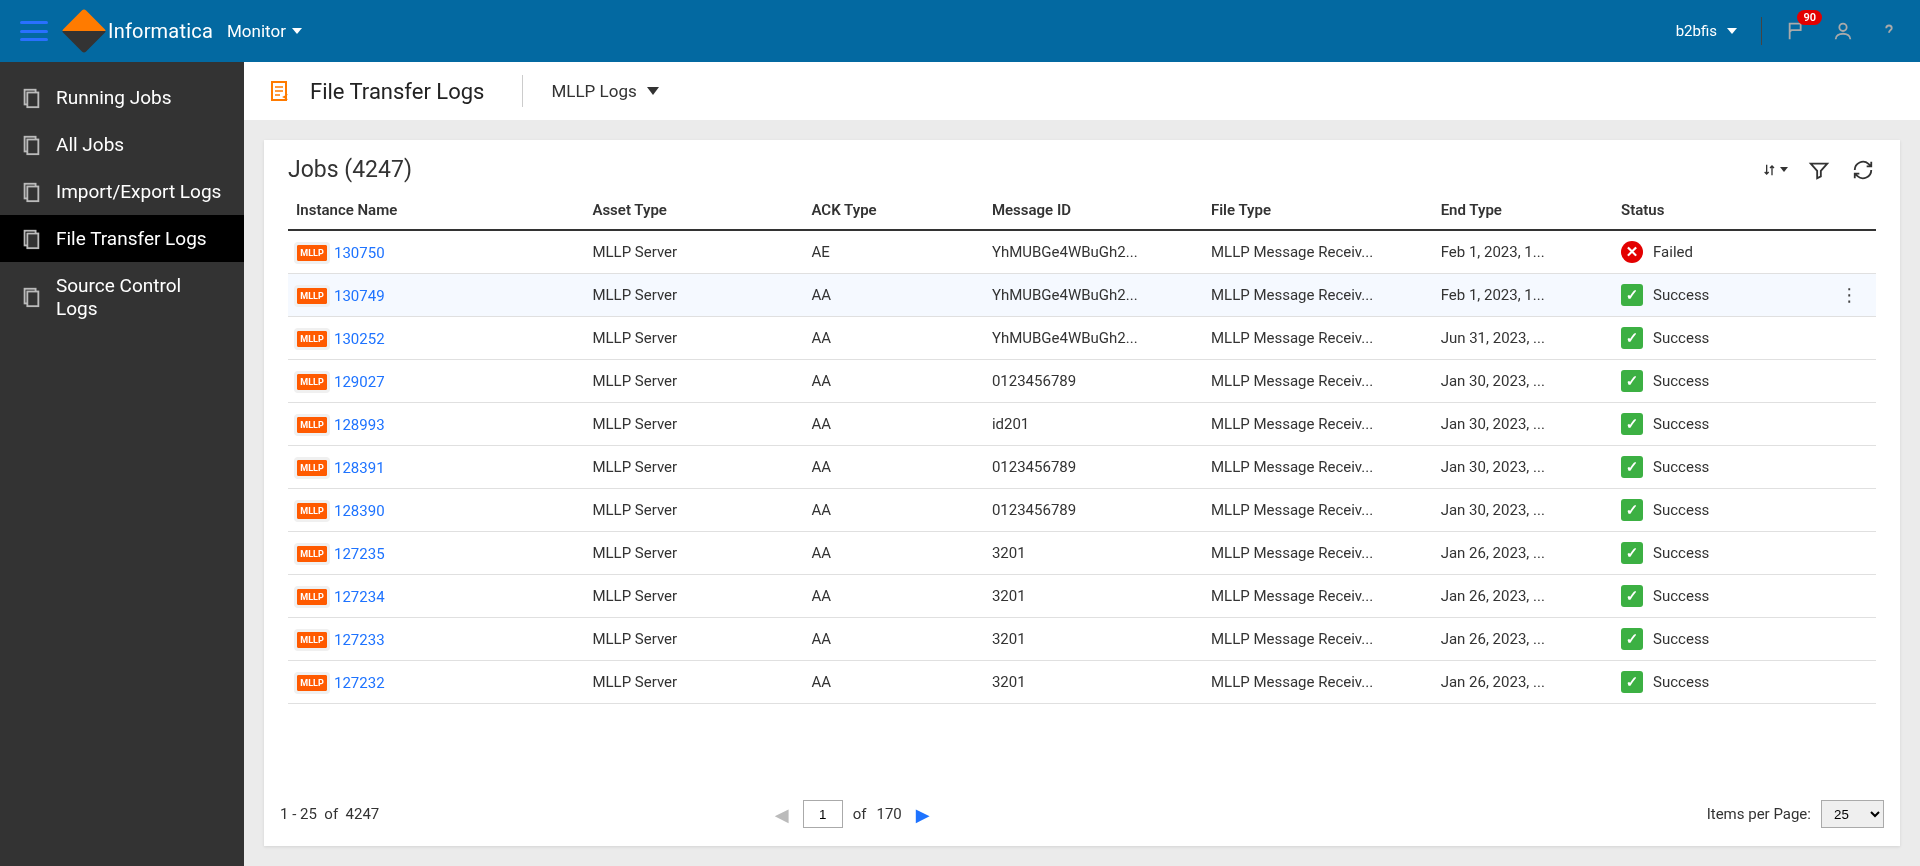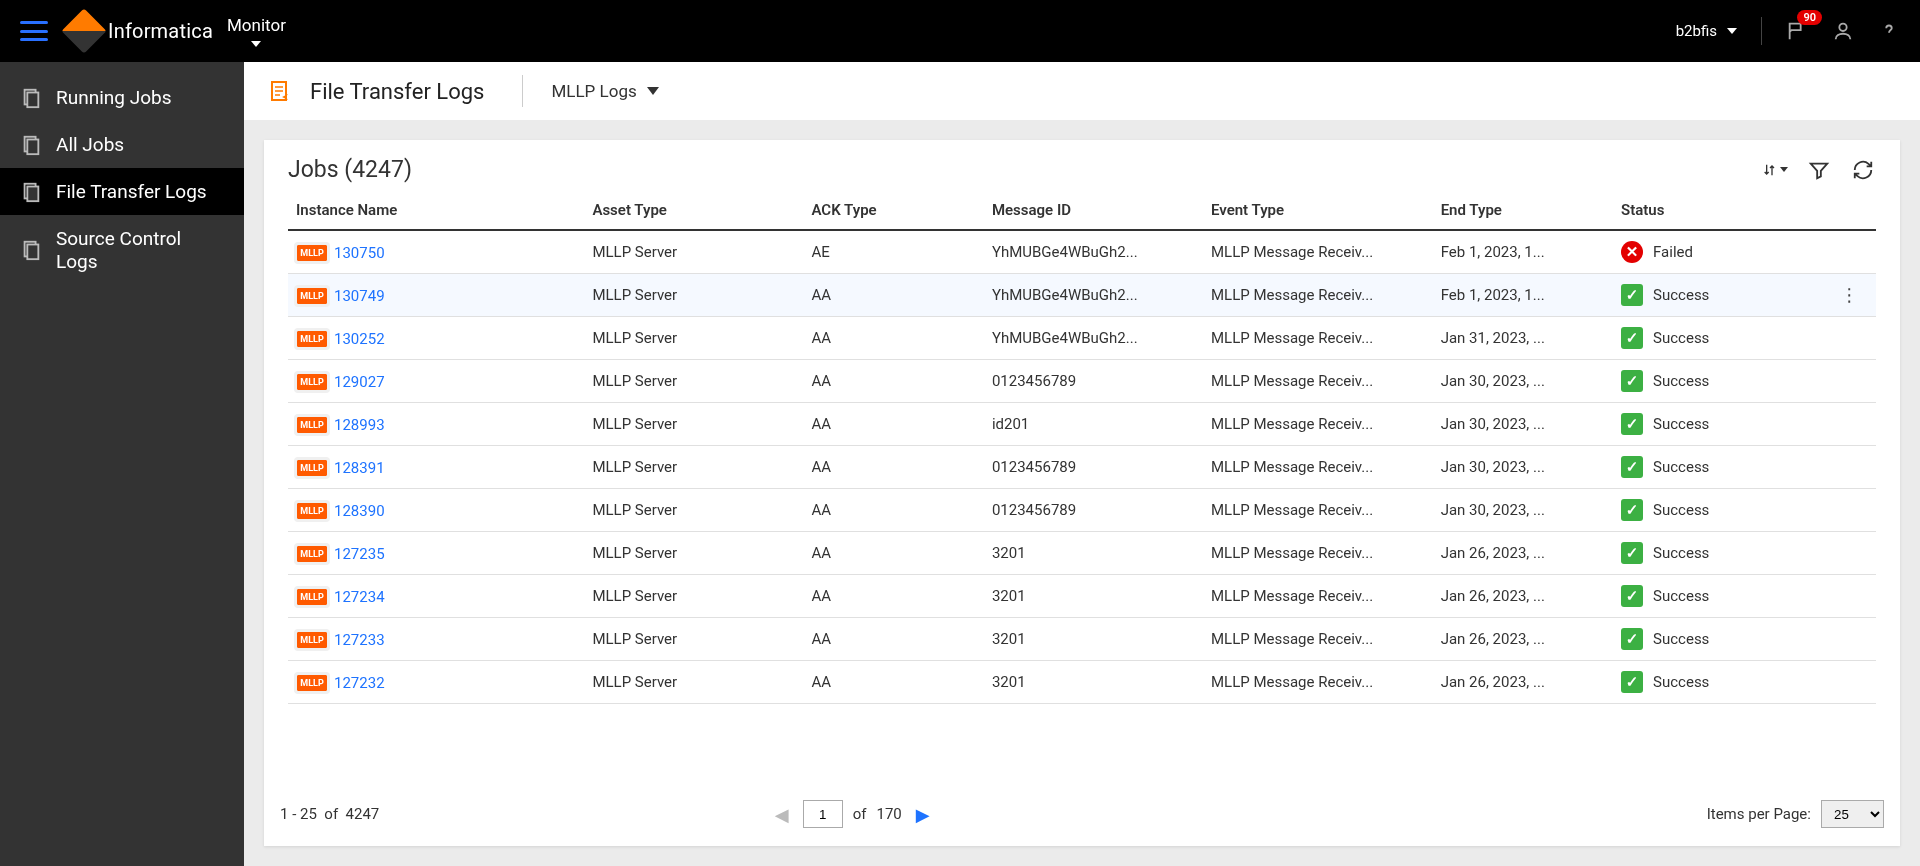--- a/index.html
+++ b/index.html
@@ -1,25 +1,25 @@
 <!DOCTYPE html>
 <html><head>
 <meta charset="utf-8">
 <style>
 * { margin:0; padding:0; box-sizing:border-box; }
 body { font-family:-apple-system,BlinkMacSystemFont,"Segoe UI",Roboto,Arial,sans-serif; font-size:14px; color:#333; background:#ebebeb; width:1920px; height:866px; overflow:hidden; }
 
 
-.topbar { height:62px; background:#000000; display:flex; align-items:center; padding:0 20px; color:#fff; }
+.topbar { height:62px; background:#0369a1; display:flex; align-items:center; padding:0 20px; color:#fff; }
 .hamburger { width:28px; height:20px; display:flex; flex-direction:column; justify-content:space-between; cursor:pointer; margin-right:20px; }
 .hamburger span { height:3px; background:#2970ff; border-radius:2px; }
 .logo-wrap { display:flex; align-items:center; gap:8px; }
 .logo-dia { width:32px; height:32px; transform:rotate(45deg); background:linear-gradient(135deg,#ff7b00 0%,#ff7b00 50%,#333 50%,#333 100%); border-radius:3px; }
 .brand { font-size:20px; font-weight:400; letter-spacing:0.2px; }
-.app-name { font-size:17px; margin-left:14px; display:flex; align-items:center; gap:6px; cursor:pointer;flex-direction:column; }
+.app-name { font-size:17px; margin-left:14px; display:flex; align-items:center; gap:6px; cursor:pointer; }
 .chev-down { width:0; height:0; border-left:5px solid transparent; border-right:5px solid transparent; border-top:6px solid #fff; }
 .top-right { margin-left:auto; display:flex; align-items:center; gap:24px; }
 .username { display:flex; align-items:center; gap:10px; font-size:15px; cursor:pointer; }
 .vbar { width:1px; height:28px; background:#444; }
 .flag { width:22px; height:22px; color:#aaa; cursor:pointer; position:relative; }
 .badge { position:absolute; top:-10px; right:-14px; background:#e30000; color:#fff; border-radius:10px; font-size:11px; padding:1px 6px; font-weight:600; }
 .user-ico, .help-ico { width:22px; height:22px; color:#aaa; cursor:pointer; }
 
 
 .shell { display:flex; height:calc(100% - 62px); }
@@ -123,20 +123,27 @@
           <rect x="8" y="6" width="12" height="16" fill="#333"></rect>
         </svg>
         <span>Running Jobs</span>
       </div>
       <div class="side-item">
         <svg class="side-ico" viewBox="0 0 24 24" fill="none" stroke="#bbb" stroke-width="2">
           <rect x="5" y="3" width="12" height="16"></rect>
           <rect x="8" y="6" width="12" height="16" fill="#333"></rect>
         </svg>
         <span>All Jobs</span>
+      </div>
+      <div class="side-item">
+        <svg class="side-ico" viewBox="0 0 24 24" fill="none" stroke="#bbb" stroke-width="2">
+          <rect x="5" y="3" width="12" height="16"></rect>
+          <rect x="8" y="6" width="12" height="16" fill="#333"></rect>
+        </svg>
+        <span>Import/Export Logs</span>
       </div>
       <div class="side-item active">
         <svg class="side-ico" viewBox="0 0 24 24" fill="none" stroke="#bbb" stroke-width="2">
           <rect x="5" y="3" width="12" height="16"></rect>
           <rect x="8" y="6" width="12" height="16" fill="#333"></rect>
         </svg>
         <span>File Transfer Logs</span>
       </div>
       <div class="side-item">
         <svg class="side-ico" viewBox="0 0 24 24" fill="none" stroke="#bbb" stroke-width="2">
@@ -189,21 +196,21 @@
         </div>
 
         <div class="tbl-wrap">
           <table>
             <thead>
                 <tr id="thead-row">
                   <th class="c1">Instance Name</th>
                   <th class="c2">Asset Type</th>
                   <th class="c3">ACK Type</th>
                   <th class="c4">Message ID</th>
-                  <th class="c5">Event Type</th>
+                  <th class="c5">File Type</th>
                   <th class="c6">End Type</th>
                   <th class="c7">Status</th>
                   <th class="c8"></th>
                 </tr>
               </thead>
             <tbody id="tbody">
                 <tr>
                   <td class="c1"><span class="inst-link"><span class="mllp-badge">MLLP</span>130750</span></td>
                   <td class="c2">MLLP Server</td>
                   <td class="c3">AE</td>
@@ -234,21 +241,21 @@
                   <td class="c8">
                     <div class="row-menu">⋮</div>
                   </td>
                 </tr>
                 <tr>
                   <td class="c1"><span class="inst-link"><span class="mllp-badge">MLLP</span>130252</span></td>
                   <td class="c2">MLLP Server</td>
                   <td class="c3">AA</td>
                   <td class="c4">YhMUBGe4WBuGh2...</td>
                   <td class="c5">MLLP Message Receiv...</td>
-                  <td class="c6">Jan 31, 2023, ...</td>
+                  <td class="c6">Jun 31, 2023, ...</td>
                   <td class="c7">
                     <div class="status-cell">
                       <span class="st-ico st-ok">✓</span>
                       <span>Success</span>
                     </div>
                   </td>
                   <td class="c8"></td>
                 </tr>
                 <tr>
                   <td class="c1"><span class="inst-link"><span class="mllp-badge">MLLP</span>129027</span></td>

